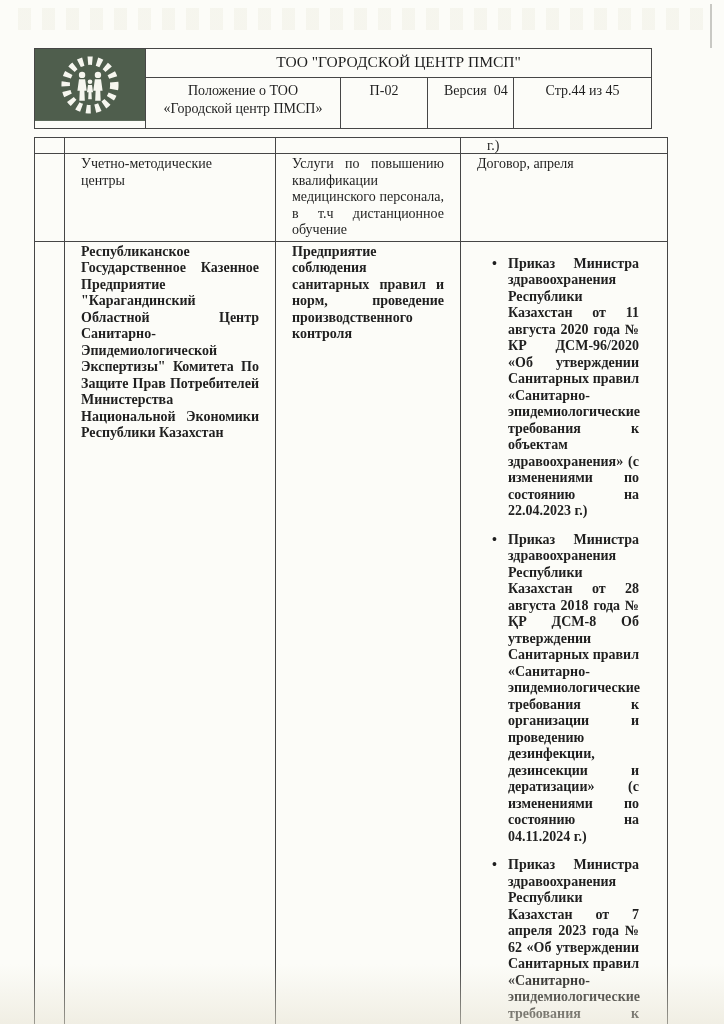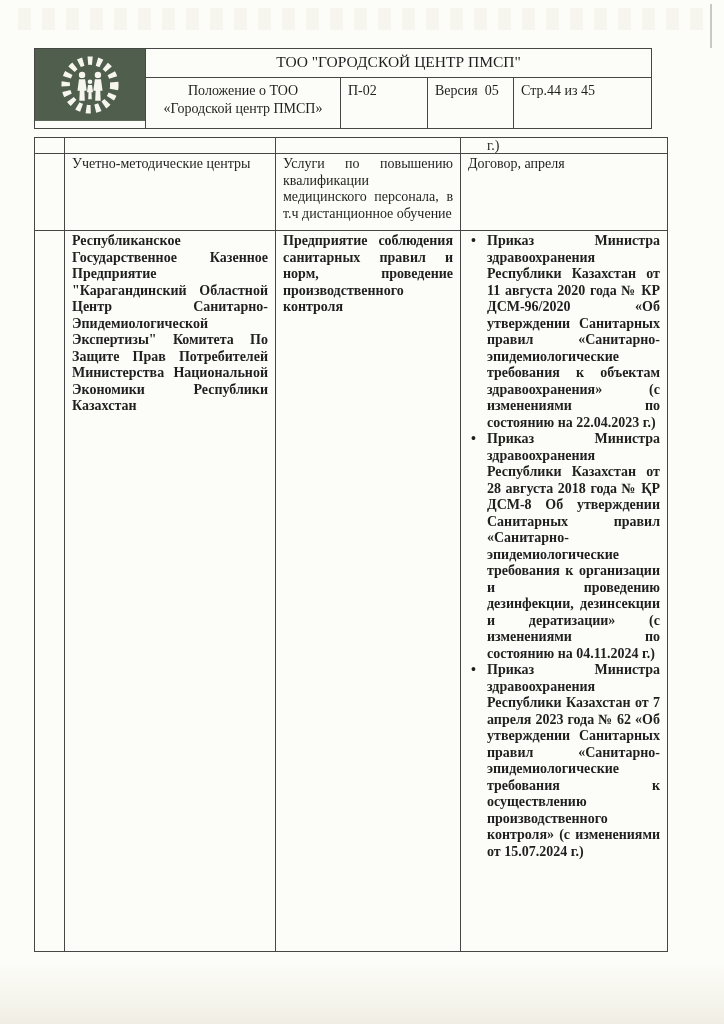--- a/index.html
+++ b/index.html
@@ -24,48 +24,48 @@
   }
   .scan-bottom {
     position: absolute; left: 0; bottom: 0; width: 100%; height: 60px;
     background: linear-gradient(rgba(238,235,222,0), rgba(231,227,211,0.55));
   }
 
   table { border-collapse: collapse; table-layout: fixed; }
   td {
     border: 1px solid #464646;
     vertical-align: top;
-    padding: 2px 7px;
+    padding: 2px 16px;
     font-size: 14px;
     line-height: 16.5px;
     overflow: hidden;
   }
 
   
   .header-table { position: absolute; left: 34px; top: 48px; width: 617px; }
   .logo-cell { padding: 0; }
   .logo-cell svg { display: block; width: 100%; height: 100%; }
   .org-title-cell {
     height: 24px; text-align: center;
     font-size: 15.5px; line-height: 21px; padding: 2px 4px;
   }
   .doc-title-cell { height: 44px; text-align: center; line-height: 18px; padding-top: 4px; }
-  .meta-cell { padding-top: 5px; white-space: pre; }
+  .meta-cell { text-align: center; padding-top: 5px; white-space: pre; }
 
   
   .main-table { position: absolute; left: 34px; top: 137px; width: 633px; }
   .row-cont td { height: 12px; padding: 0 7px; line-height: 15px; }
   .row-mid td { height: 72px; margin-left: 28px; }
   .row-big td { height: 716px; font-weight: bold; }
   .cont-text { padding-left: 19px; display: inline-block; }
   .j { text-align: justify; text-align-last: left; }
 
   ul.refs { margin: 0; padding: 0; list-style: none; }
   ul.refs li {
-    position: relative; padding-left: 19px; margin: 0;
+    position: relative; padding-left: 19px; margin: 12px;
     text-align: justify; text-align-last: left;
   }
   ul.refs li::before { content: "\2022"; position: absolute; left: 3px; top: 0; }
 </style>
 </head>
 <body>
 
 <div class="scan-top"></div>
 <div class="scan-right-line"></div>
 
@@ -91,21 +91,21 @@
           <circle cx="52" cy="31" r="2.2"></circle>
           <path d="M50.1 34 l3.8 0 1 7 -1.5 0 0.3 6.5 -3.4 0 0.3 -6.5 -1.5 0 z"></path>
         </g>
       </svg>
     </td>
     <td colspan="4" class="org-title-cell">ТОО "ГОРОДСКОЙ ЦЕНТР ПМСП"</td>
   </tr>
   <tr>
     <td class="doc-title-cell">Положение о ТОО «Городской центр ПМСП»</td>
     <td class="meta-cell">П-02</td>
-    <td class="meta-cell">Версия  05</td>
+    <td class="meta-cell">Версия  04</td>
     <td class="meta-cell">Стр.44 из 45</td>
   </tr>
 </tbody>
   </table>
 
 <table class="main-table">
   <colgroup>
     <col style="width:30px">
       <col style="width:211px">
     <col style="width:185px">

